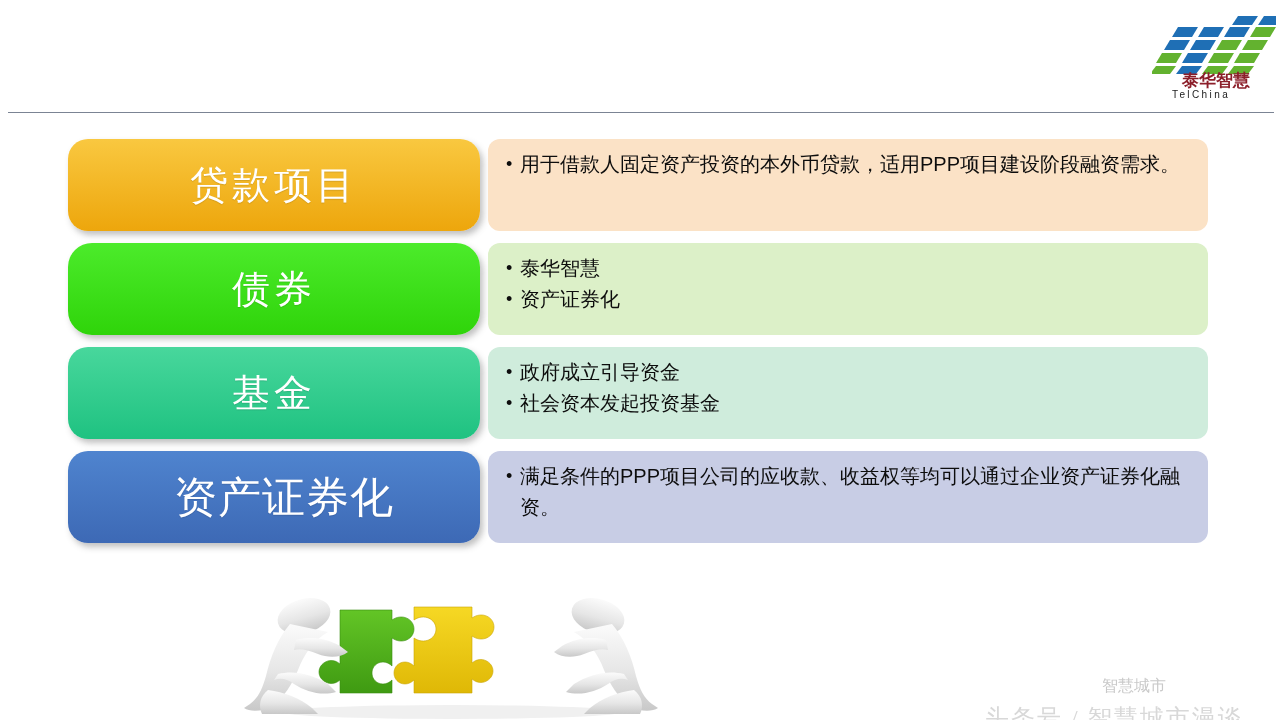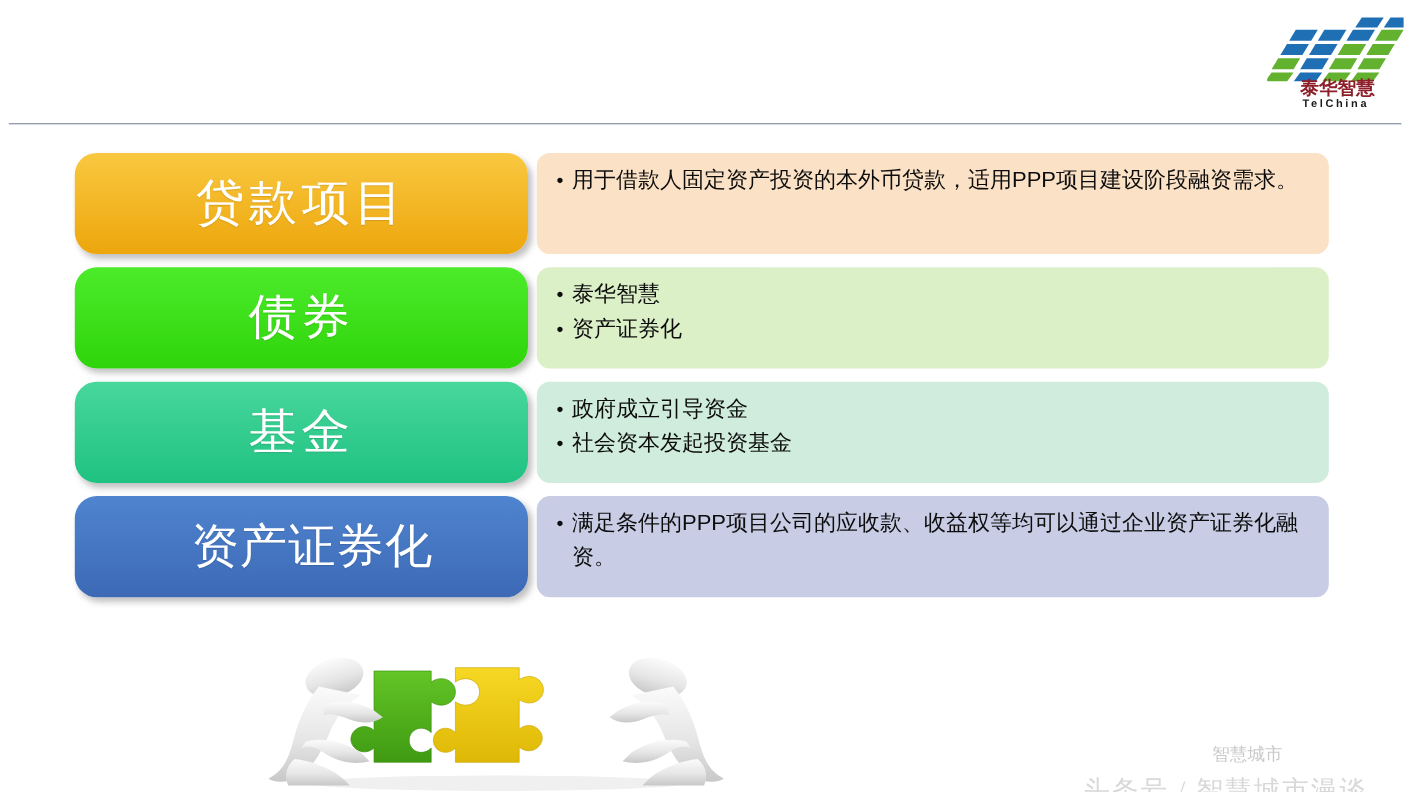--- a/index.html
+++ b/index.html
@@ -28,36 +28,36 @@
   
   #brand-logo { position:absolute; left:1152px; top:14px; width:124px; height:92px; }
   #logo-tiles { position:absolute; left:0; top:0; width:124px; height:60px; }
   #logo-name-cn {
     position:absolute; left:30px; top:58px;
     font-size:17px; font-weight:700; color:#8c1f2a;
     letter-spacing:0px; line-height:1;
     font-family:"DejaVu Sans", sans-serif;
   }
   #logo-name-en {
-    position:absolute; left:32px; top:76px;
-    font-size:10px; font-weight:700; color:#1a1a1a;
+    position:absolute; left:20px; top:76px;
+    font-size:10px; font-weight:400; color:#1a1a1a;
     letter-spacing:2.4px; line-height:1;
   }
 
   
   .row { position:absolute; left:0; }
   .pill {
     position:absolute; left:68px; width:412px; height:92px;
     border-radius:20px;
     display:flex; align-items:center; justify-content:center;
     box-shadow:3px 4px 6px rgba(90,90,90,0.38);
   }
   .pill-label {
     font-family:"Liberation Serif", serif;
-    color:#ffffff; font-size:44px; line-height:1;
+    color:#ffffff; font-size:38px; line-height:1;
     letter-spacing:4px; text-shadow:0 1px 1px rgba(0,0,0,0.12);
     white-space:nowrap;
   }
   .pill-label.wide { font-size:43px; letter-spacing:1px; }
 
   .panel {
     position:absolute; left:488px; width:720px; height:92px;
     border-radius:12px;
     padding:10px 14px 10px 18px;
   }
@@ -142,21 +142,21 @@
   </div>
   <div class="panel" style="background: rgb(251, 226, 198);">
     <div class="bullet-line">
       <span class="bullet-dot">•</span>
       <span class="bullet-text">用于借款人固定资产投资的本外币贷款，适用PPP项目建设阶段融资需求。</span>
     </div>
   </div>
 </div>
 
 <div class="row" id="row-bond">
-  <div class="pill" style="background: linear-gradient(rgb(76, 235, 43) 0%, rgb(47, 212, 10) 100%);">
+  <div class="pill" style="background: linear-gradient(rgb(76, 235, 43) 0%, rgb(47, 212, 10) 100%); border-radius: 24px;">
     <span class="pill-label">债券</span>
   </div>
   <div class="panel" style="background: rgb(220, 240, 200);">
     <div class="bullet-line">
       <span class="bullet-dot">•</span>
       <span class="bullet-text">泰华智慧</span>
     </div>
     <div class="bullet-line">
       <span class="bullet-dot">•</span>
       <span class="bullet-text">资产证券化</span>

